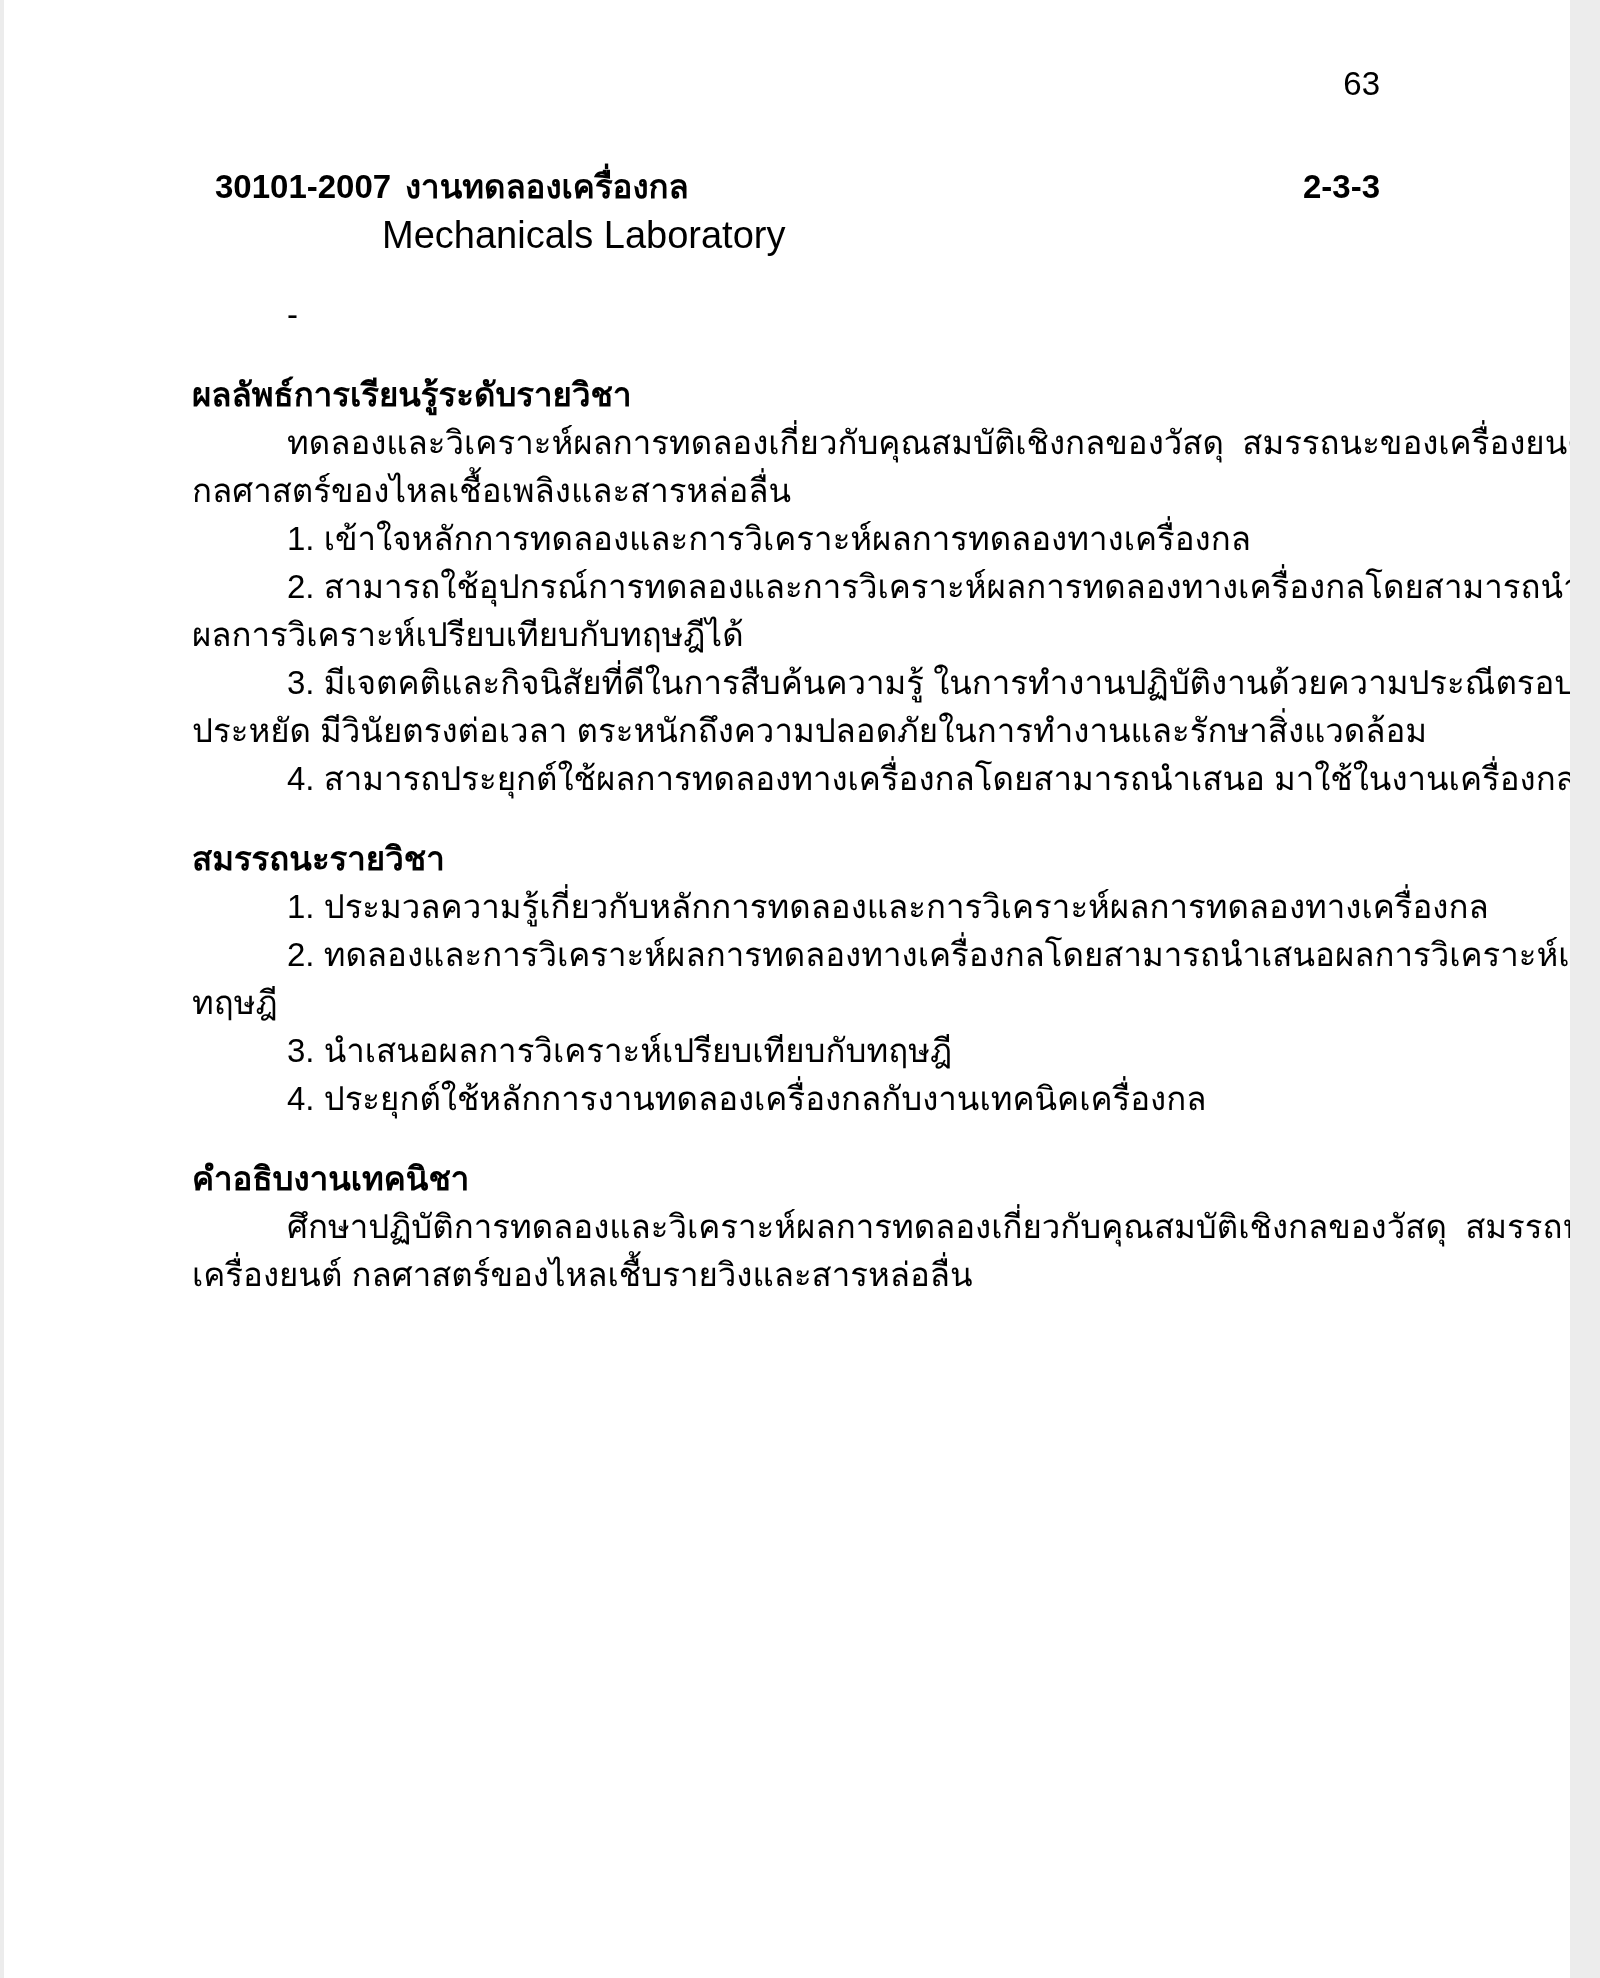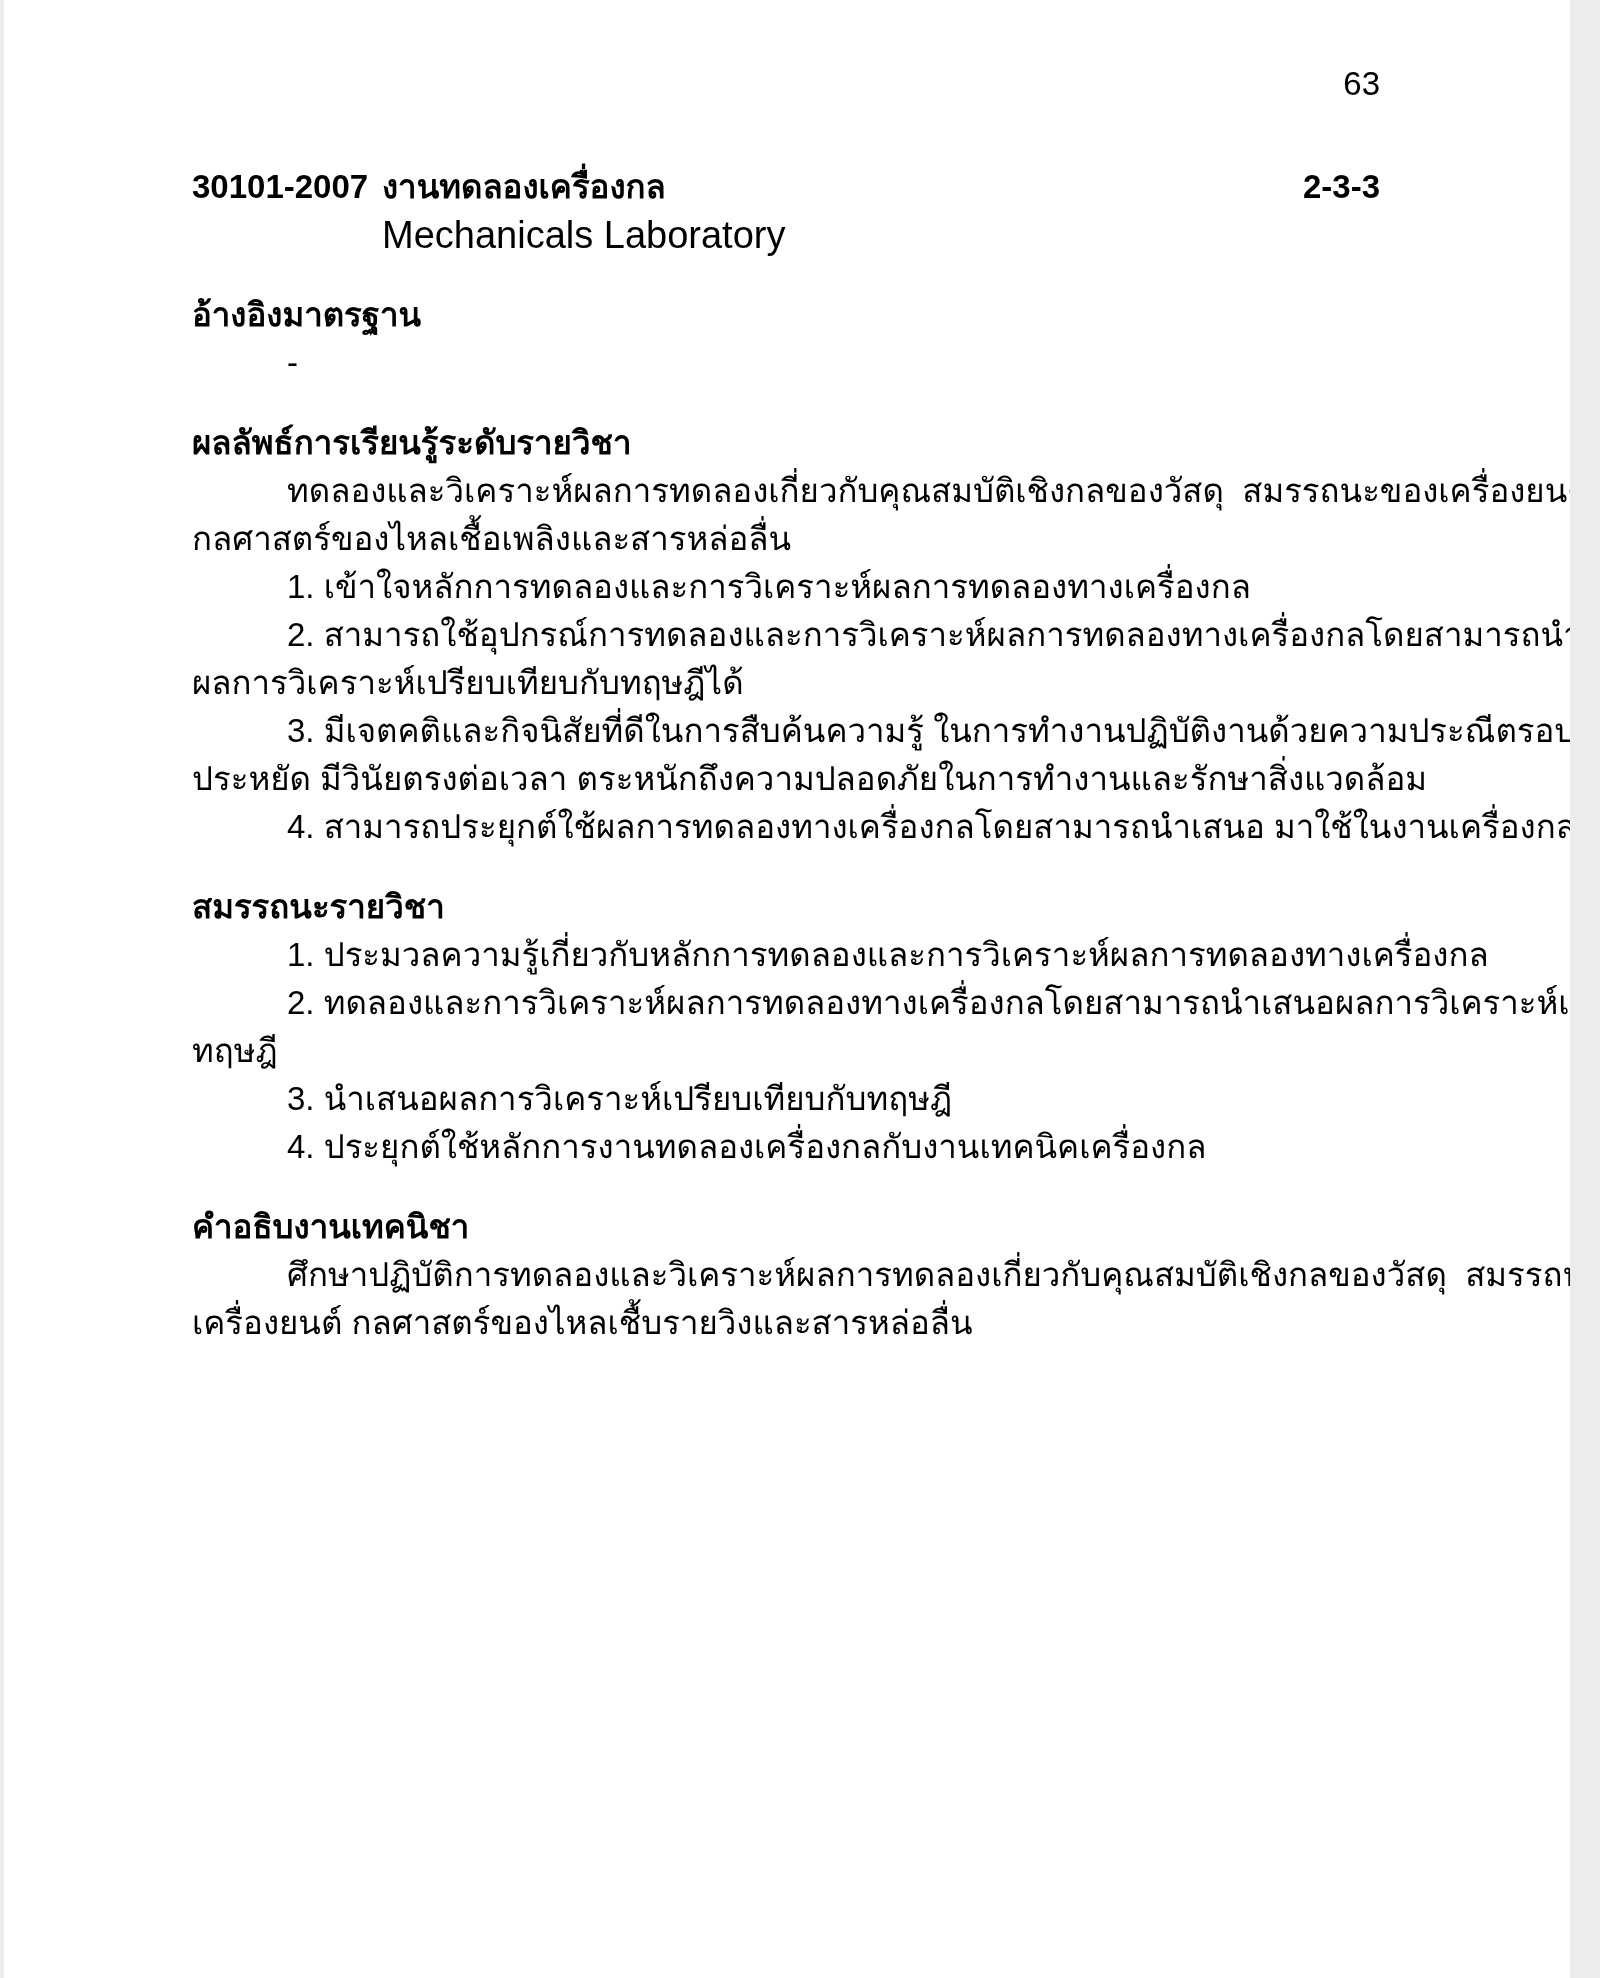--- a/index.html
+++ b/index.html
@@ -42,20 +42,21 @@
     line-height: 48px;
     white-space: pre;
   }
   .page-number {
     text-align: right;
   }
   .header-row {
     display: flex;
     margin-top: 55px;
     font-weight: 700;
+    margin-left: 23px;
   }
   .header-row .code  { width: 190px; flex: 0 0 190px; }
   .header-row .title { flex: 1 1 auto; }
   .header-row .credits { flex: 0 0 auto; text-align: left; }
   .english-title {
     padding-left: 190px;
     font-size: 38px;
   }
   .section.gap-before {
     margin-top: 32px;
@@ -81,21 +82,20 @@
     <div class="line header-row">
       <span class="code">30101-2007</span>
       <span class="title">งานทดลองเครื่องกล</span>
       <span class="credits">2-3-3</span>
     </div>
 
     <div class="line english-title">Mechanicals Laboratory</div>
 
     <div>
         <div class="section gap-before">
-          <div class="line"><span class="bold">อ้างอิงมาตรฐาน</span></div>
           <div class="line indent">-</div>
         </div>
         <div class="section gap-before">
           <div class="line"><span class="bold">ผลลัพธ์การเรียนรู้ระดับรายวิชา</span></div>
           <div class="line indent">ทดลองและวิเคราะห์ผลการทดลองเกี่ยวกับคุณสมบัติเชิงกลของวัสดุ  สมรรถนะของเครื่องยนต์</div>
           <div class="line">กลศาสตร์ของไหลเชื้อเพลิงและสารหล่อลื่น</div>
         </div>
         <div class="section">
           <div class="line indent">1. เข้าใจหลักการทดลองและการวิเคราะห์ผลการทดลองทางเครื่องกล</div>
           <div class="line indent">2. สามารถใช้อุปกรณ์การทดลองและการวิเคราะห์ผลการทดลองทางเครื่องกลโดยสามารถนำเสนอ</div>

